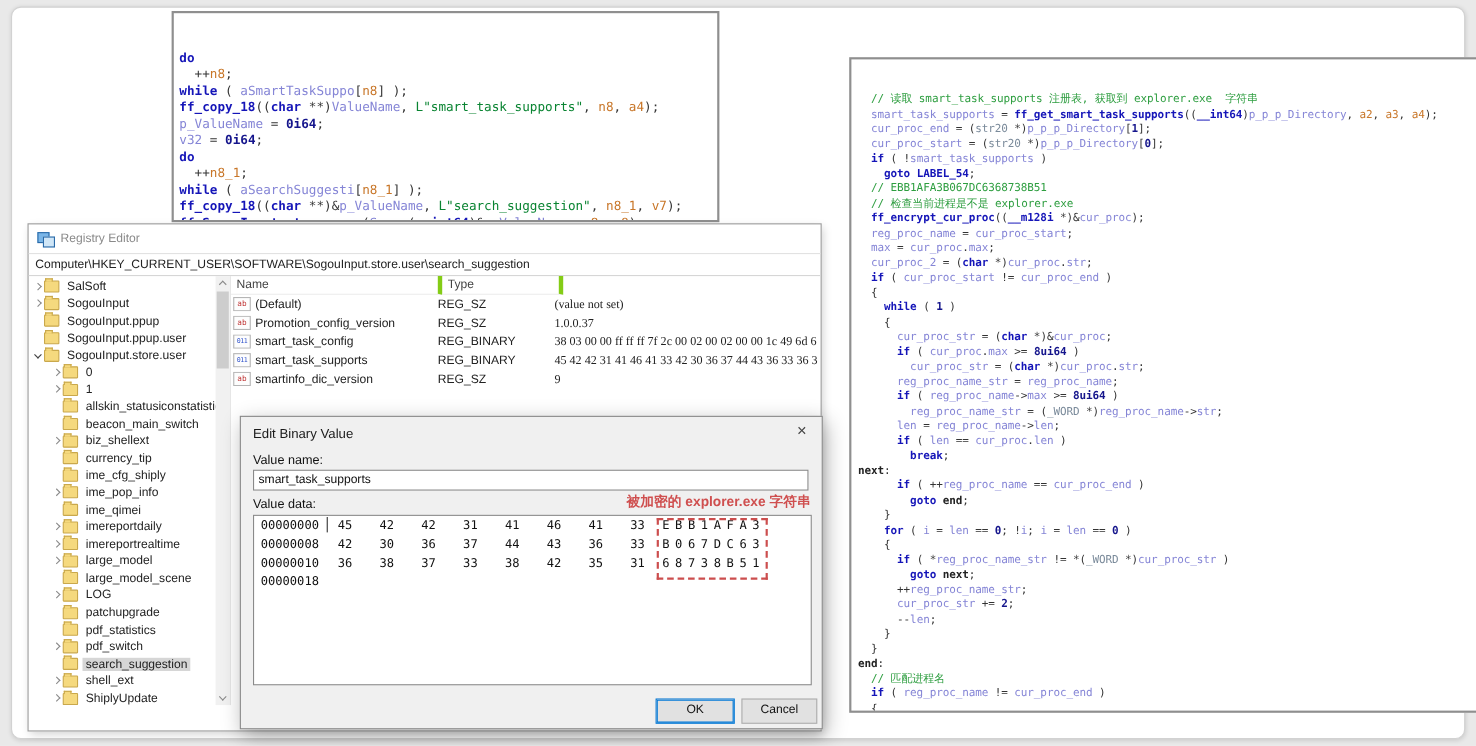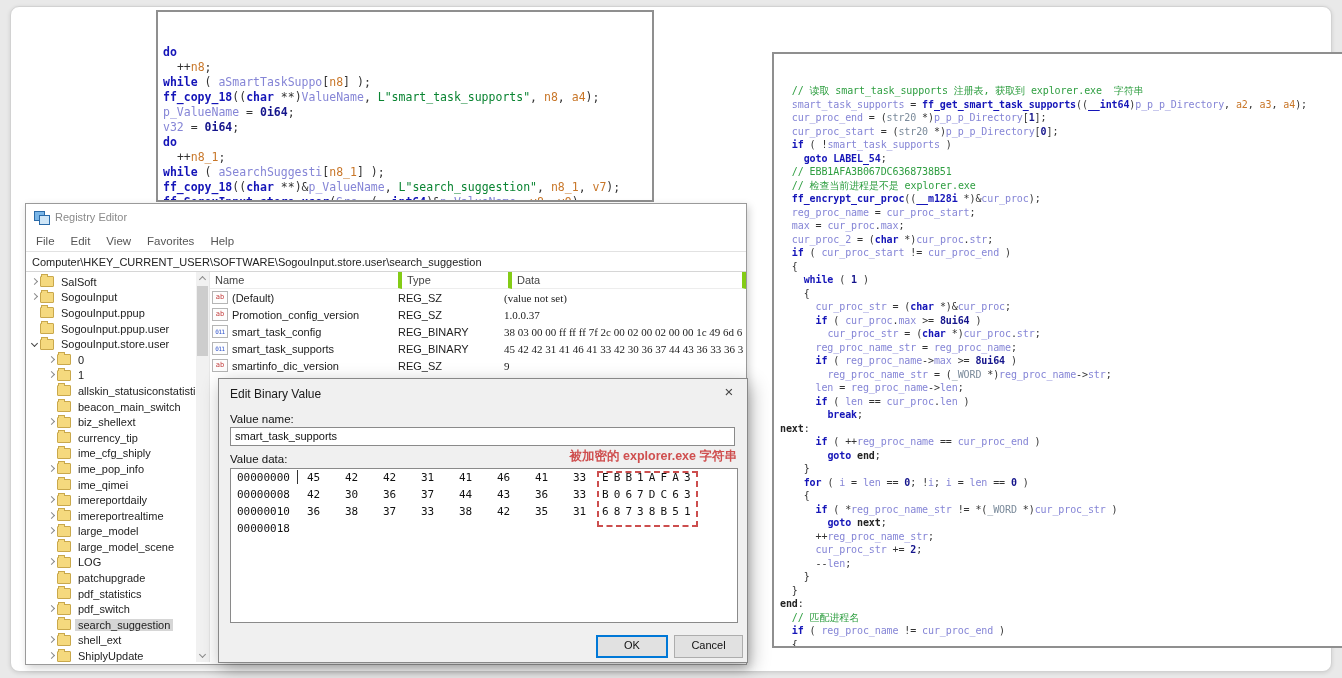--- a/index.html
+++ b/index.html
@@ -105,27 +105,20 @@
   </div>
 
   <div class="regwin">
     <div class="titlebar">
       <span class="reg-icon">
           <span class="b1"></span>
           <span class="b2"></span>
         </span>
       <span class="title-text">Registry Editor</span>
     </div>
-    <div class="menubar">
-        <span class="menu-item">File</span>
-        <span class="menu-item">Edit</span>
-        <span class="menu-item">View</span>
-        <span class="menu-item">Favorites</span>
-        <span class="menu-item">Help</span>
-      </div>
     <div class="addressbar">Computer\HKEY_CURRENT_USER\SOFTWARE\SogouInput.store.user\search_suggestion</div>
     <div class="regbody">
       <div class="treepane">
           <div class="tree-row" style="padding-left: 4px;">
             <span class="chev right">
               <i></i>
             </span>
             <span class="folder"></span>
             <span class="tree-label">SalSoft</span>
           </div>
@@ -282,21 +275,20 @@
           </span>
         <span class="thumb"></span>
         <span class="arr dn" style="bottom:0;">
             <i></i>
           </span>
       </div>
       <div class="listpane">
         <div class="lp-header">
             <div class="hc c-name">Name</div>
             <div class="hc c-type">Type</div>
-            <div class="hc c-data">Data</div>
           </div>
         <div>
             <div class="lp-row">
               <div class="cell c-name">
                 <span class="vicon string">ab</span>
                 <span>(Default)</span>
               </div>
               <div class="cell c-type">REG_SZ</div>
               <div class="cell c-data">(value not set)</div>
             </div>

